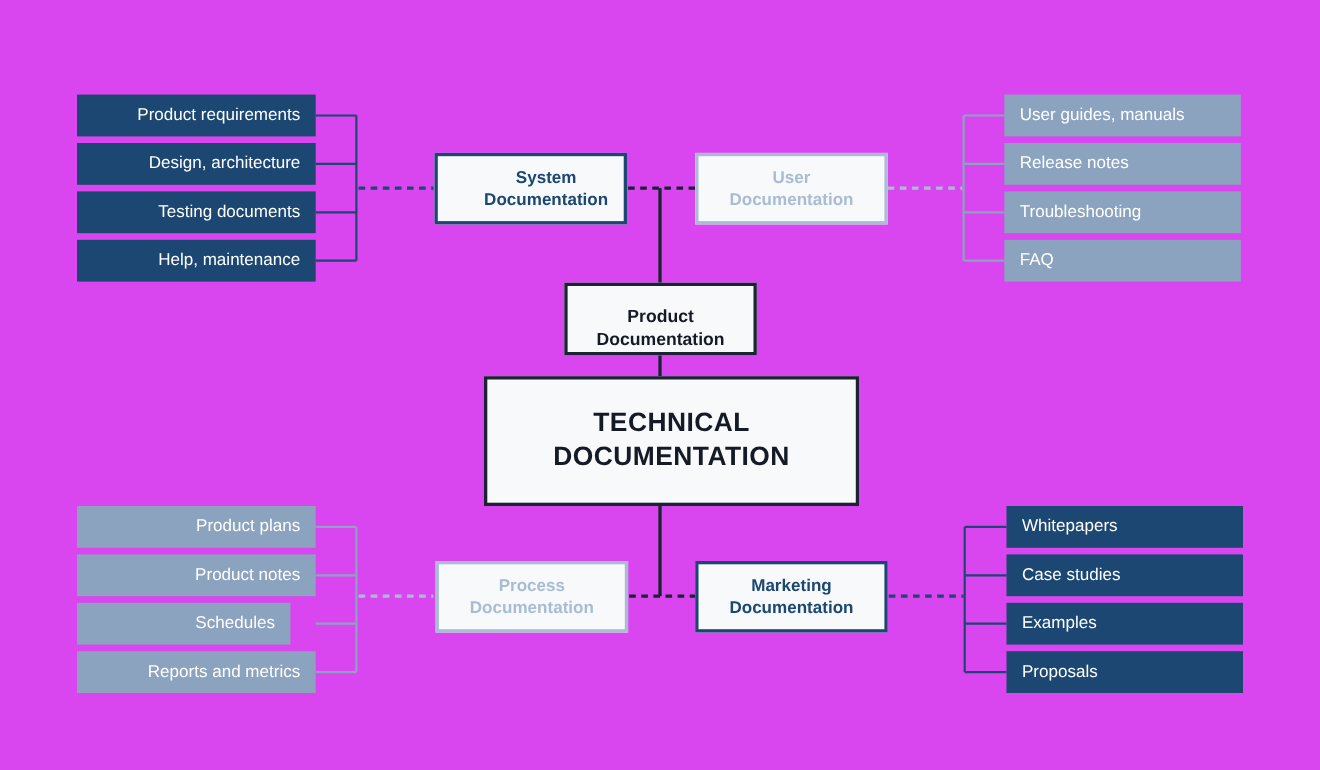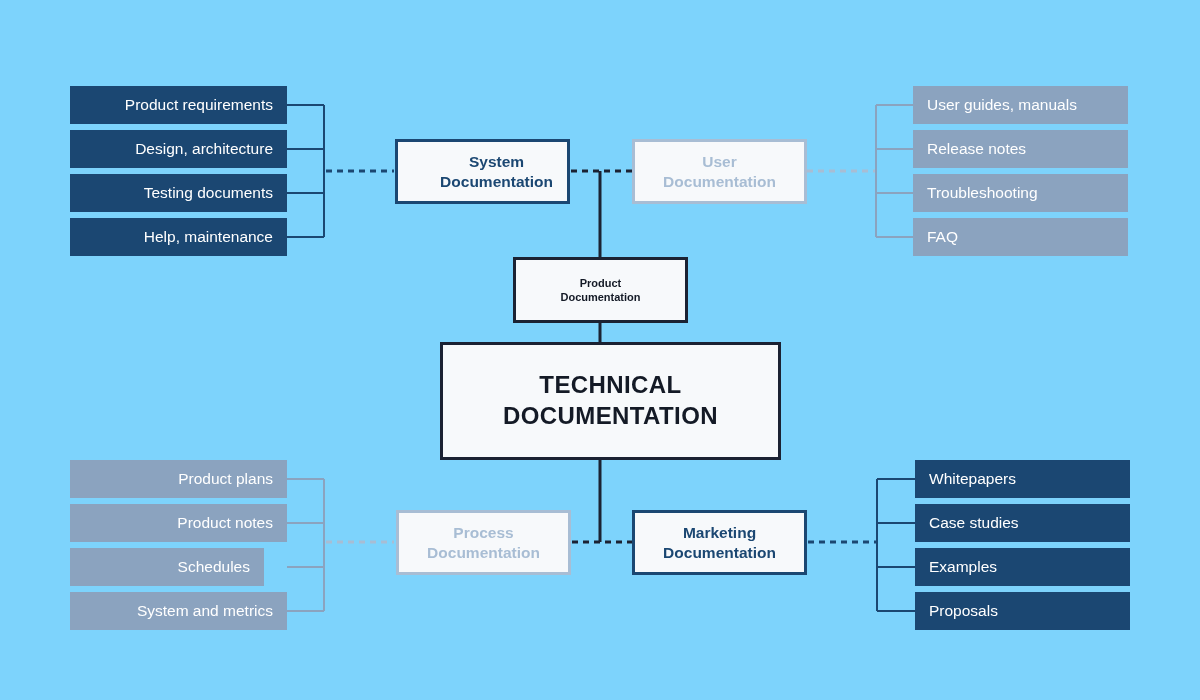--- a/index.html
+++ b/index.html
@@ -8,21 +8,21 @@
     background: #f7f9fb;
   }
   body {
     font-family: "Liberation Sans", sans-serif;
     -webkit-font-smoothing: antialiased;
   }
   #canvas {
     position: relative;
     width: 1200px;
     height: 700px;
-    background: #7dd3fc;
+    background: #d946ef;
     overflow: hidden;
   }
 
   
   #wires {
     position: absolute;
     left: 0;
     top: 0;
     width: 1200px;
     height: 700px;
@@ -64,21 +64,21 @@
 
   
   .core {
     background: #f7f9fb;
     justify-content: center;
     text-align: center;
     font-weight: bold;
     border: 3px solid #1b2233;
     color: #141a26;
   }
-  .core.mid   { font-size: 11px; }
+  .core.mid   { font-size: 16px; align-items: flex-end; }
   .core.main  { font-size: 24px; letter-spacing: 0.4px; margin-left: 10px; }
 
   .nline { display: block; }
 </style>
 </head>
 <body>
 
 <div id="canvas">
 
   <svg id="wires" viewBox="0 0 1200 700" xmlns="http://www.w3.org/2000/svg">
@@ -161,21 +161,21 @@
   <div class="node leaf light right" style="left:70px; top:460px; width:217px; height:38px;">
     <span>Product plans</span>
   </div>
   <div class="node leaf light right" style="left:70px; top:504px; width:217px; height:38px;">
     <span>Product notes</span>
   </div>
   <div class="node leaf light right" style="left:70px; top:548px; width:194px; height:38px;">
     <span>Schedules</span>
   </div>
   <div class="node leaf light right" style="left:70px; top:592px; width:217px; height:38px;">
-    <span>System and metrics</span>
+    <span>Reports and metrics</span>
   </div>
 
   <div class="node leaf dark left" style="left:915px; top:460px; width:215px; height:38px;">
     <span>Whitepapers</span>
   </div>
   <div class="node leaf dark left" style="left:915px; top:504px; width:215px; height:38px;">
     <span>Case studies</span>
   </div>
   <div class="node leaf dark left" style="left:915px; top:548px; width:215px; height:38px;">
     <span>Examples</span>

